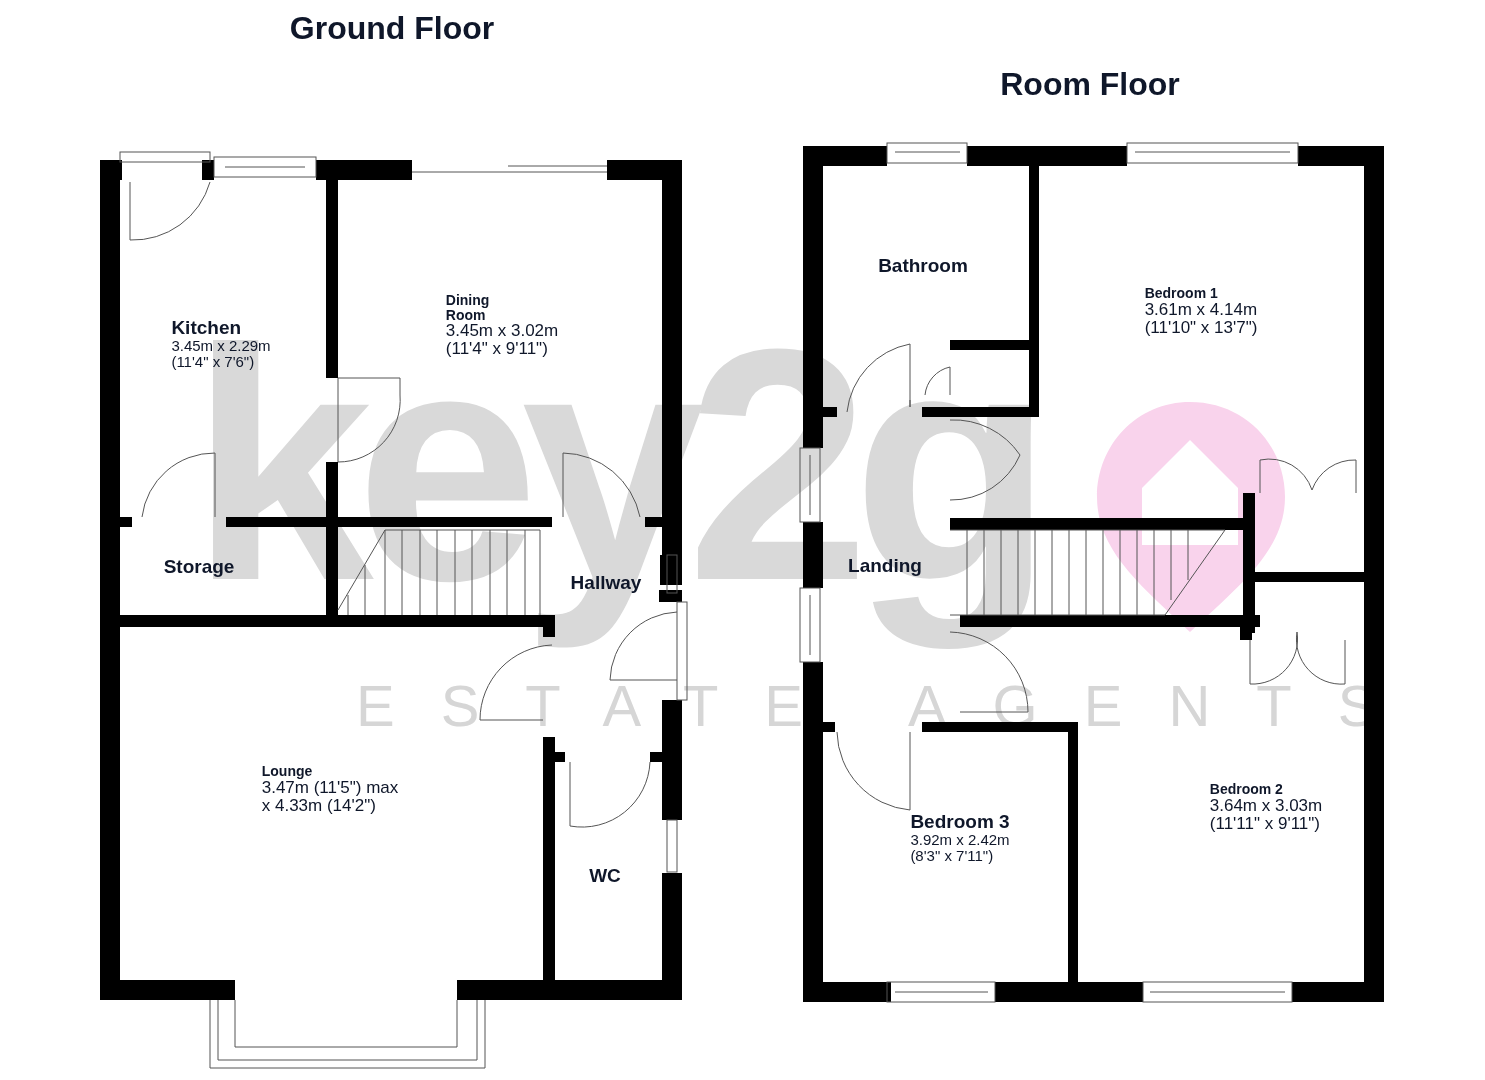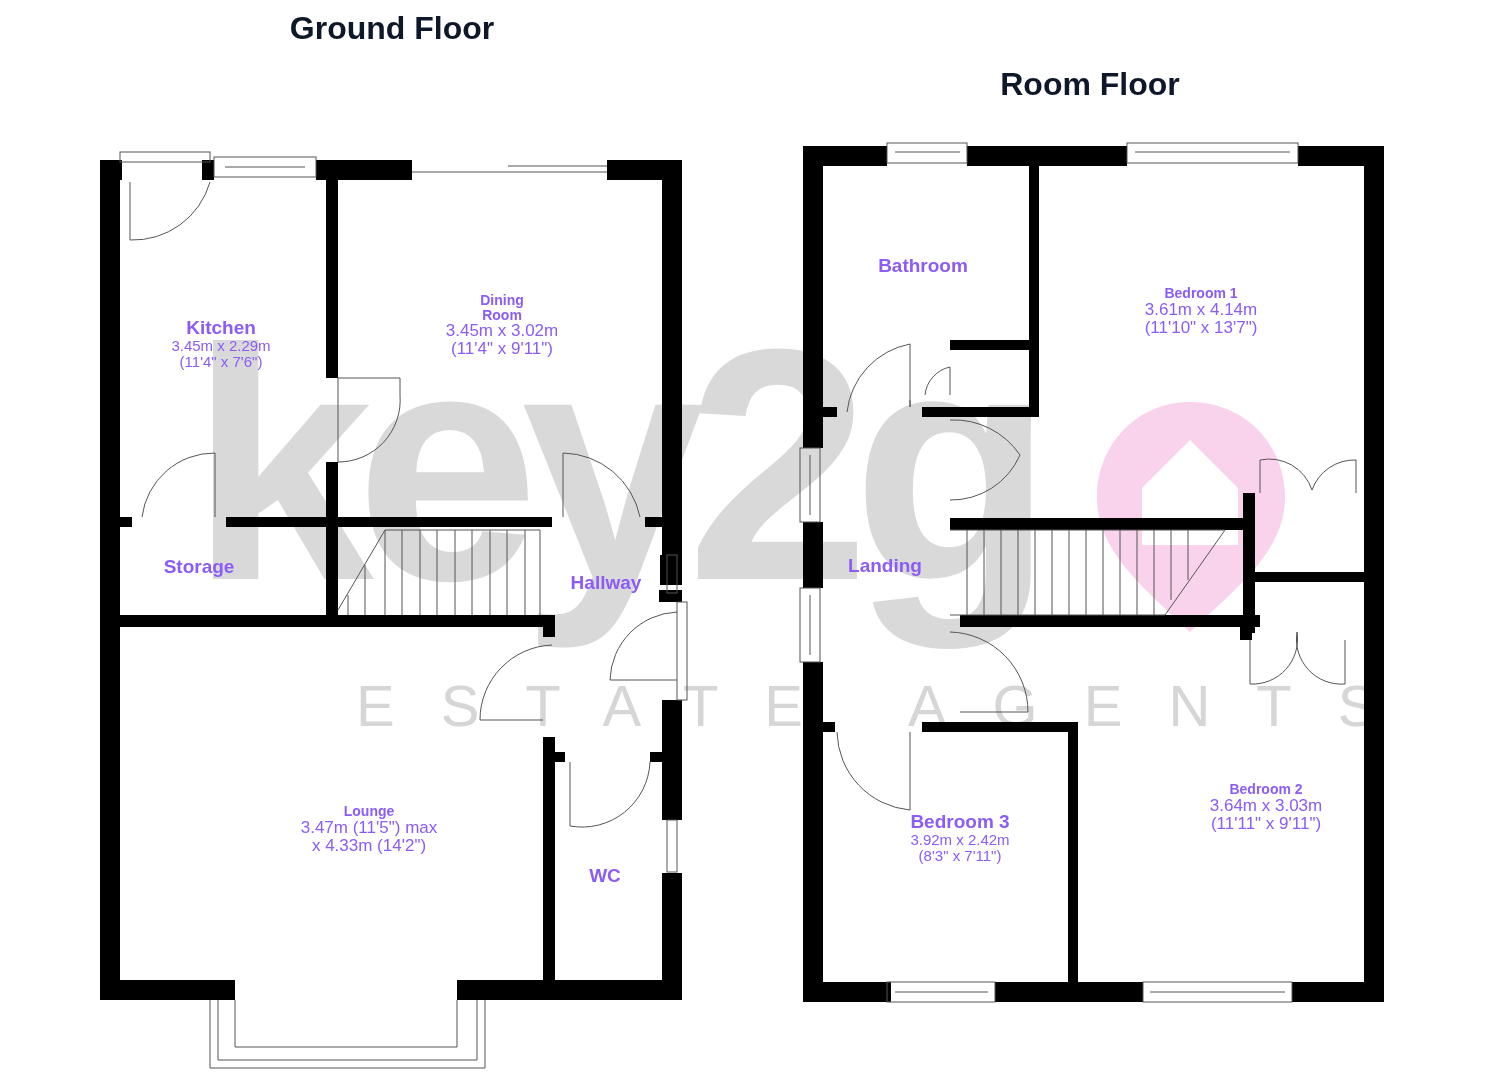--- a/index.html
+++ b/index.html
@@ -1,18 +1,18 @@
 <!DOCTYPE html>
 <html><head>
 <meta charset="utf-8">
 <style>
   html,body{margin:0;padding:0;background:#fff;}
   body{width:1485px;height:1080px;position:relative;overflow:hidden;font-family:"Liberation Sans",sans-serif;}
   svg{position:absolute;left:0;top:0;}
-  .lbl{position:absolute;text-align:center;color:#8b5cf6;line-height:1.05;transform:translateX(-50%);white-space:nowrap;}
+  .lbl{position:absolute;text-align:left;color:#0f172a;line-height:1.05;transform:translateX(-50%);white-space:nowrap;}
   .lbl .n{font-weight:bold;font-size:14px;display:block;}
   .lbl .s{font-size:17px;display:block;}
   .lbl.sm .n{font-size:19px;}
   .lbl.sm .s{font-size:15px;}
   .floor-title{position:absolute;font-weight:bold;font-size:32px;color:#0f172a;transform:translateX(-50%);white-space:nowrap;}
   .wm-text{position:absolute;font-size:58px;letter-spacing:46px;color:#d6d6d6;white-space:nowrap;}
   .wm-big{position:absolute;font-weight:bold;font-size:330px;color:#d9d9d9;letter-spacing:-18px;white-space:nowrap;line-height:1;}
 </style>
 </head>
 <body>
@@ -171,21 +171,21 @@
   <span class="n">Room</span>
   <span class="s">3.45m x 3.02m</span>
   <span class="s">(11'4" x 9'11")</span>
 </div>
 <div class="lbl sm" style="left:199px;top:557px;">
   <span class="n">Storage</span>
 </div>
 <div class="lbl sm" style="left:606px;top:573px;">
   <span class="n">Hallway</span>
 </div>
-<div class="lbl" style="left:330px;top:804px;margin-left:39px;">
+<div class="lbl" style="left:330px;top:764px;">
   <span class="n">Lounge</span>
   <span class="s">3.47m (11'5") max</span>
   <span class="s">x 4.33m (14'2")</span>
 </div>
 <div class="lbl sm" style="left:605px;top:866px;">
   <span class="n">WC</span>
 </div>
 
 <div class="lbl sm" style="left:923px;top:256px;">
   <span class="n">Bathroom</span>

